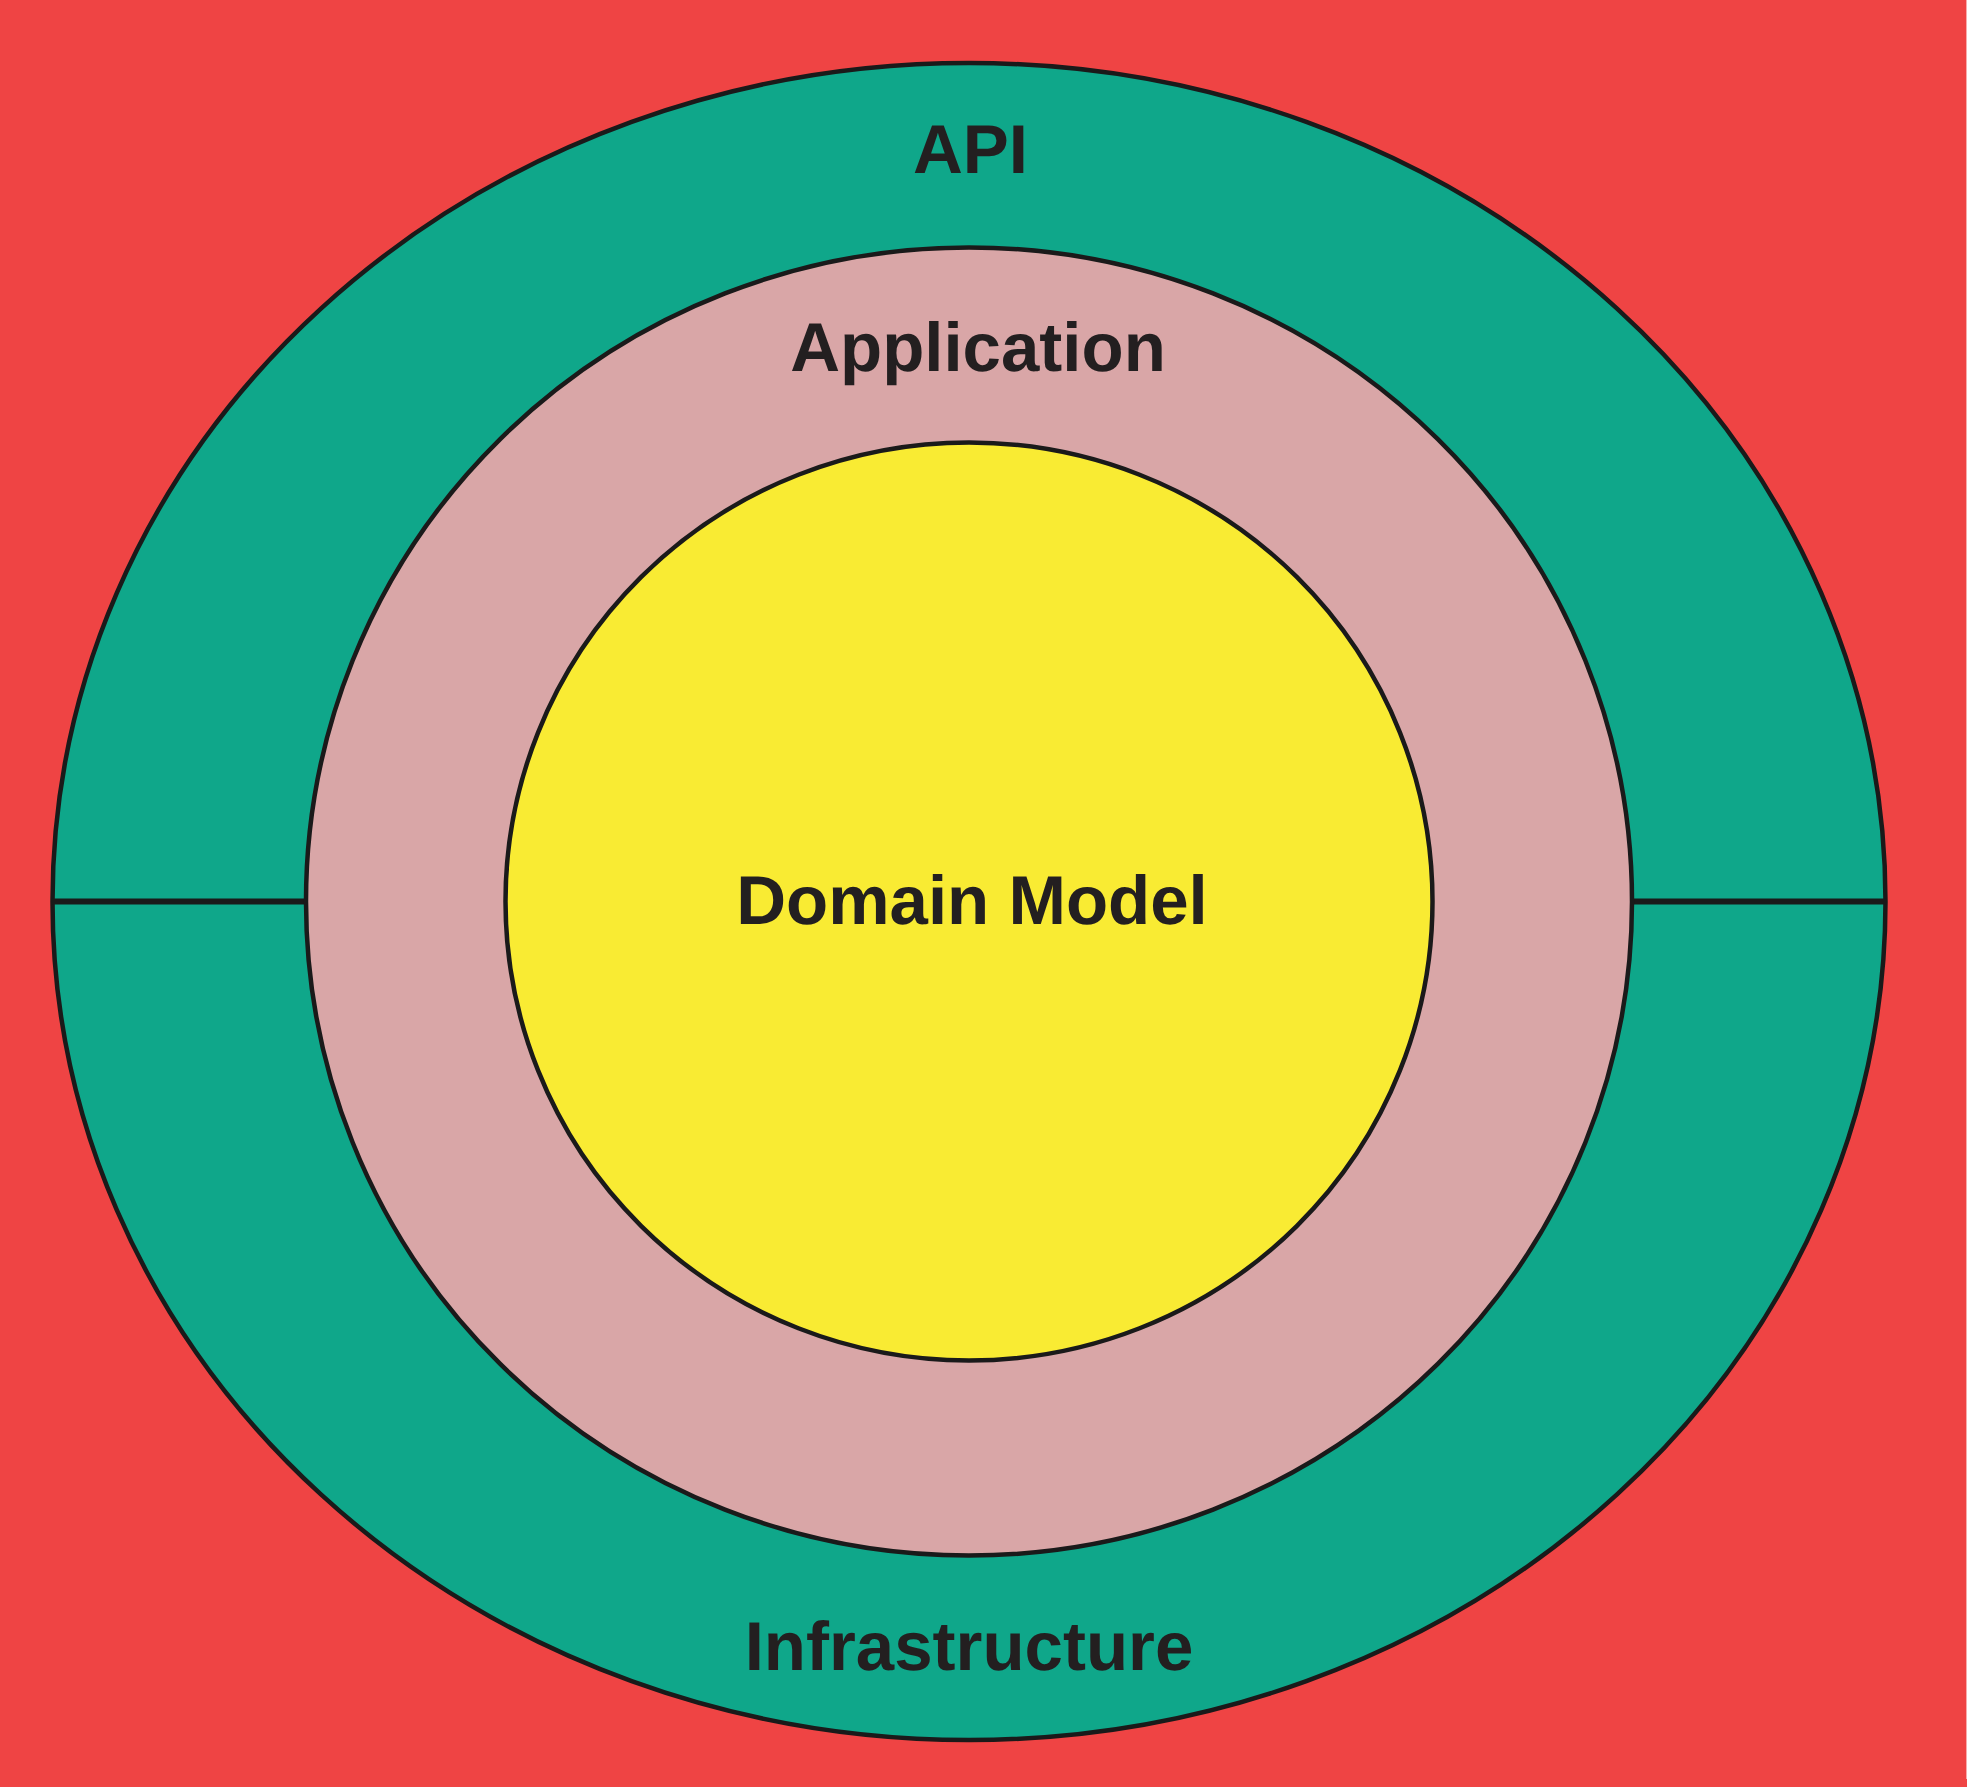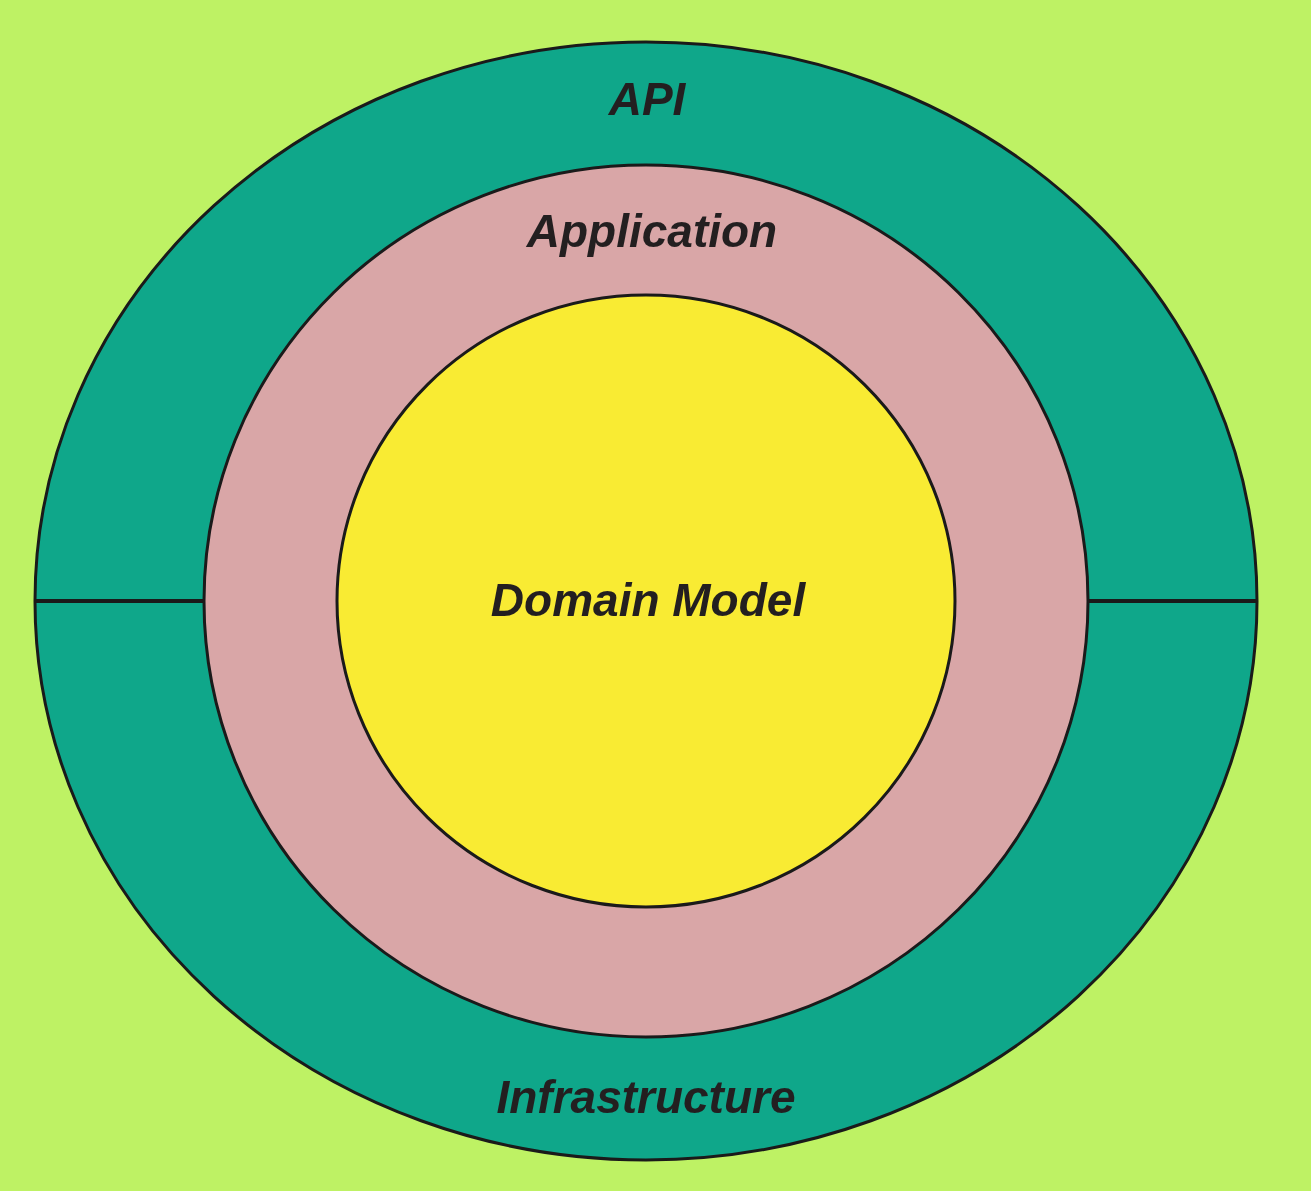--- a/index.html
+++ b/index.html
@@ -8,22 +8,21 @@
     background: #ffffff;
     width: 1311px;
     height: 1191px;
     overflow: hidden;
     font-family: "Liberation Sans", "DejaVu Sans", sans-serif;
   }
   .stage {
     position: relative;
     width: 1311px;
     height: 1191px;
-    background: #bef264;
-    font-style: italic;
+    background: #ef4444;
   }
   svg.onion {
     display: block;
     width: 1311px;
     height: 1191px;
   }
   svg.onion text {
     font-family: "Liberation Sans", "DejaVu Sans", sans-serif;
     font-weight: bold;
     font-size: 46px;

